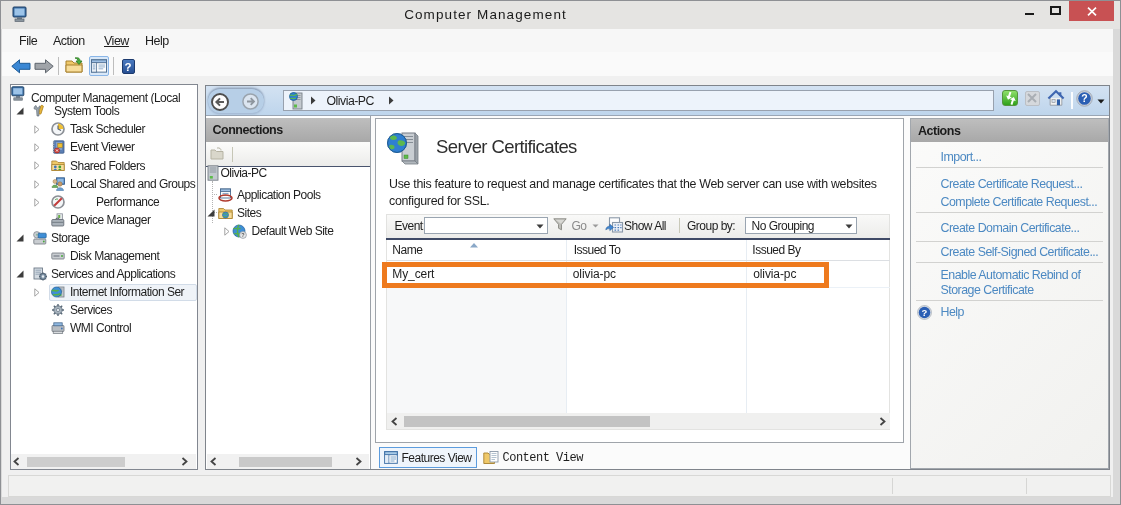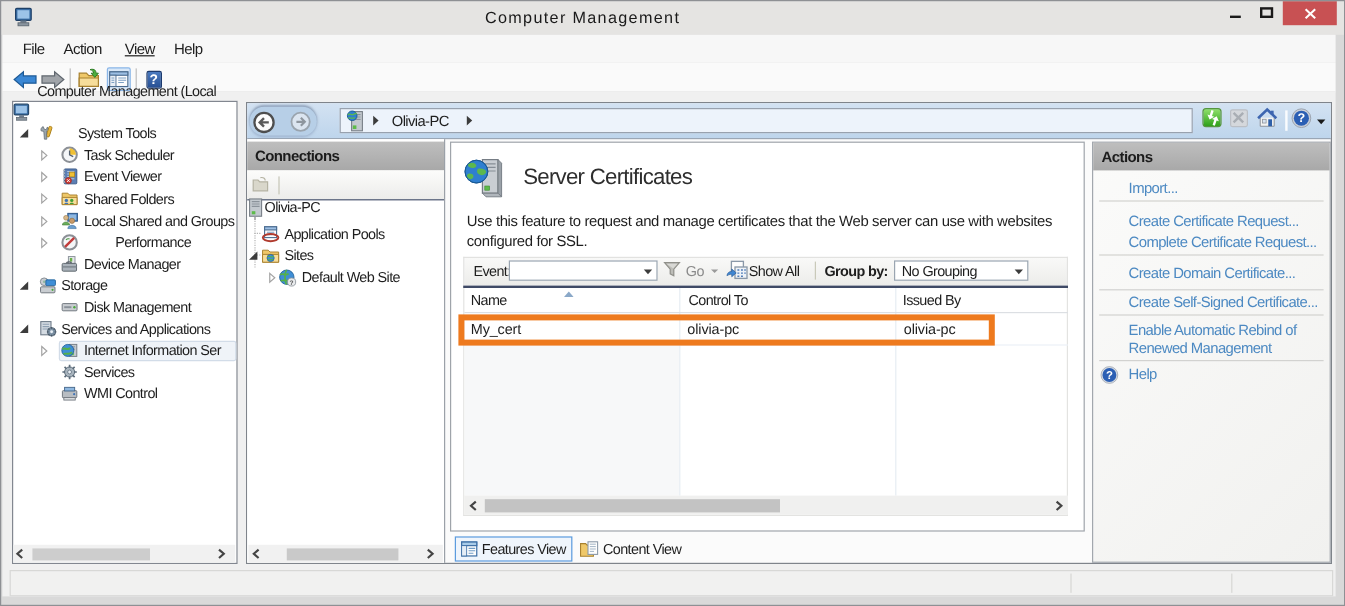--- a/index.html
+++ b/index.html
@@ -59,30 +59,30 @@
 
 <div class="ab" style="left:10px;top:84px;width:188px;height:386px;background:#fff;border:1px solid #828790;box-sizing:border-box;"></div>
 <div id="lefttree">
 
 <svg class="ab" style="left:11px;top:86px" width="15" height="15" viewBox="0 0 15 15">
  <rect x="0.8" y="0.8" width="12" height="9" rx="1" fill="#3a6ea5" stroke="#27496b"></rect>
  <rect x="2.2" y="2.2" width="9.2" height="6.2" fill="#9cc3e8"></rect>
  <rect x="5" y="10" width="4" height="1.8" fill="#6b7b8c"></rect>
  <rect x="2.8" y="11.8" width="8.5" height="2.4" fill="#8a959f" stroke="#5a646e" stroke-width="0.6"></rect>
 </svg>
-<div class="tx" style="left:31px;top:70px;width:166px;overflow:hidden;">Computer Management (Local</div>
+<div class="tx" style="left:31px;top:92px;width:166px;overflow:hidden;">Computer Management (Local</div>
 
 <svg class="ab" style="left:16px;top:107px" width="8" height="8" viewBox="0 0 8 8">
       <path d="M7.5,0.5 L7.5,7.5 L0.5,7.5 Z" fill="#3c3c3c"></path>
     </svg>
 <svg class="ab" style="left:33px;top:104px" width="14" height="14" viewBox="0 0 14 14">
  <rect x="6.2" y="1" width="2.6" height="9" rx="1" fill="#e8b63c" stroke="#a87d18" stroke-width="0.7" transform="rotate(18 7 7)"></rect>
  <path d="M3,1.5 C1.5,2 0.8,3.5 1.2,5 L3.5,5.5 L4,12 L6,12 L5.8,5.3 C7,4.6 7.3,3 6.5,1.8 L5.5,4 L4,3.8 Z" fill="#9aa5ad" stroke="#5d6770" stroke-width="0.6"></path>
 </svg>
-<div class="tx" style="left:65px;top:105.2px;">System Tools</div>
+<div class="tx" style="left:54px;top:105.2px;">System Tools</div>
 
 <svg class="ab" style="left:34px;top:125px" width="6" height="9" viewBox="0 0 6 9">
       <path d="M0.8,0.8 L5,4.5 L0.8,8.2 Z" fill="#fff" stroke="#a3a3a3"></path>
     </svg>
 <svg class="ab" style="left:51px;top:122px" width="14" height="14" viewBox="0 0 14 14">
  <circle cx="7" cy="7" r="6" fill="#f4f6f8" stroke="#8c9096" stroke-width="1.7"></circle>
  <path d="M7,7 L7,1.6 A5.4,5.4 0 0 1 12.4,7 Z" fill="#f0c033"></path>
  <path d="M7,3.5 L7,7 L10,8.5" stroke="#55606e" stroke-width="1.1" fill="none"></path>
 </svg>
 <div class="tx" style="left:70px;top:123.3px;">Task Scheduler</div>
@@ -371,39 +371,39 @@
       <path d="M0.5,0.5 L6.5,0.5 L3.5,3.5 Z" fill="#9a9a9a"></path>
     </svg>
 <svg class="ab" style="left:604.5px;top:216.5px" width="18" height="16" viewBox="0 0 18 16">
  <rect x="4.5" y="0.8" width="10" height="8.5" fill="#fdfdfd" stroke="#8a98a8" stroke-width="1.1"></rect>
  <rect x="7.5" y="5.5" width="10" height="9.5" fill="#eef2f7" stroke="#8a98a8" stroke-width="1.1"></rect>
  <path d="M9.5,8 h1.6 M12.5,8 h1.6 M15.2,8 h1.3 M9.5,10.6 h1.6 M12.5,10.6 h1.6 M15.2,10.6 h1.3 M9.5,13.2 h1.6 M12.5,13.2 h1.6" stroke="#4f7cb8" stroke-width="1.2"></path>
  <path d="M0.8,12.8 C1,10.5 2.5,9.2 4.8,9.2 L4.8,7.2 L8.5,10.4 L4.8,13.6 L4.8,11.6 C3,11.6 1.8,12 0.8,12.8 Z" fill="#3f86d2" stroke="#2a5f9e" stroke-width="0.6"></path>
 </svg>
 <div class="tx" style="left:624px;top:219.5px;">Show All</div>
 <div class="ab" style="left:678.5px;top:218px;width:1px;height:15px;background:#c9c9b9;"></div>
-<div class="tx" style="left:687px;top:219.5px;font-weight:bold;">Group by:</div>
+<div class="tx" style="left:687px;top:219.5px;">Group by:</div>
 <div class="ab" style="left:744.5px;top:217px;width:112.5px;height:17px;background:#fff;border:1px solid #9aa5b1;box-sizing:border-box;"></div>
 <div class="tx" style="left:751.5px;top:219.8px;">No Grouping</div>
 <svg class="ab" style="left:845px;top:223.5px" width="8" height="5" viewBox="0 0 8 5">
       <path d="M0.5,0.5 L7.5,0.5 L4,4.5 Z" fill="#3c3c3c"></path>
     </svg>
 
 <div class="ab" style="left:386.3px;top:239.7px;width:504px;height:190.6px;background:#fff;border:1px solid #e3e3e1;border-top:none;box-sizing:border-box;"></div>
 
 <div class="ab" style="left:387px;top:287.6px;width:179.3px;height:125px;background:#f7f8f9;"></div>
 
 <div class="ab" style="left:566.3px;top:240px;width:1px;height:172.5px;background:#e7edf3;"></div>
 <div class="ab" style="left:746px;top:240px;width:1px;height:172.5px;background:#e7edf3;"></div>
 
 <div class="tx" style="left:392.3px;top:244.2px;">Name</div>
 <svg class="ab" style="left:470px;top:242.5px" width="8" height="4.5" viewBox="0 0 8 4.5">
       <path d="M4,0 L8,4.5 L0,4.5 Z" fill="#8aa8c8"></path>
     </svg>
-<div class="tx" style="left:573.7px;top:244.2px;">Control To</div>
+<div class="tx" style="left:573.7px;top:244.2px;">Issued To</div>
 <div class="tx" style="left:752.3px;top:244.2px;">Issued By</div>
 <div class="ab" style="left:387px;top:259.5px;width:503px;height:1px;background:#dcdfe3;"></div>
 
 <div class="tx" style="left:392.3px;top:267.6px;letter-spacing:-0.1px;">My_cert</div>
 <div class="tx" style="left:572.8px;top:267.6px;letter-spacing:-0.1px;">olivia-pc</div>
 <div class="tx" style="left:753.2px;top:267.6px;letter-spacing:-0.1px;">olivia-pc</div>
 <div class="ab" style="left:387px;top:287.3px;width:503px;height:1px;background:#ebf1f7;"></div>
 
 <div class="ab" style="left:387px;top:412.8px;width:503px;height:16.5px;background:#f0f0ef;"></div>
 <div class="ab" style="left:403.8px;top:415.5px;width:246px;height:11px;background:#c3c3c3;"></div>
@@ -424,21 +424,21 @@
 <div class="tx" style="left:940.5px;top:151.2px;font-size:12.4px;color:#4c89c2;">Import...</div>
 <div class="ab" style="left:916px;top:167.4px;width:187px;height:1px;background:#d2d2d0;"></div>
 <div class="tx" style="left:940.5px;top:178.2px;font-size:12.4px;color:#4c89c2;">Create Certificate Request...</div>
 <div class="tx" style="left:940.5px;top:196.2px;font-size:12.4px;color:#4c89c2;">Complete Certificate Request...</div>
 <div class="ab" style="left:916px;top:212.4px;width:187px;height:1px;background:#d2d2d0;"></div>
 <div class="tx" style="left:940.5px;top:221.8px;font-size:12.4px;color:#4c89c2;">Create Domain Certificate...</div>
 <div class="ab" style="left:916px;top:240.8px;width:187px;height:1px;background:#d2d2d0;"></div>
 <div class="tx" style="left:940.5px;top:246.3px;font-size:12.4px;color:#4c89c2;">Create Self-Signed Certificate...</div>
 <div class="ab" style="left:916px;top:262.2px;width:187px;height:1px;background:#d2d2d0;"></div>
 <div class="tx" style="left:940.5px;top:268.6px;font-size:12.4px;color:#4c89c2;">Enable Automatic Rebind of</div>
-<div class="tx" style="left:940.5px;top:284px;font-size:12.4px;color:#4c89c2;">Renewed Management</div>
+<div class="tx" style="left:940.5px;top:284px;font-size:12.4px;color:#4c89c2;">Storage Certificate</div>
 <div class="ab" style="left:916px;top:299.8px;width:187px;height:1px;background:#d2d2d0;"></div>
 <svg class="ab" style="left:917px;top:305px" width="15" height="15" viewBox="0 0 15 15">
  <circle cx="7.5" cy="7.5" r="7" fill="#d8dde3" stroke="#9aa2ad" stroke-width="0.6"></circle>
  <circle cx="7.5" cy="7.5" r="5.8" fill="#2b5fb4"></circle>
  <text x="7.5" y="11" font-family="Liberation Sans" font-size="9.5" font-weight="bold" fill="#fff" text-anchor="middle">?</text>
 </svg>
 <div class="tx" style="left:940.5px;top:306.2px;font-size:12.4px;color:#4c89c2;">Help</div>
 </div>
 
 <div id="tabs">
@@ -448,20 +448,20 @@
  <rect x="0.7" y="0.7" width="12.6" height="3" fill="#a8cbe8" stroke="#3c6ea5" stroke-width="1"></rect>
  <rect x="0.7" y="3.7" width="4.2" height="8.6" fill="#e4edf6" stroke="#3c6ea5" stroke-width="0.7"></rect>
  <path d="M6.5,6 h5.5 M6.5,8 h5.5 M6.5,10 h4" stroke="#6f9cc6" stroke-width="0.9"></path>
 </svg>
 <div class="tx" style="left:401.5px;top:452px;">Features View</div>
 <svg class="ab" style="left:482.5px;top:450px" width="16" height="17" viewBox="0 0 16 17">
  <path d="M0.8,3 L5,3 L6.3,4.3 L11.5,4.3 L11.5,13.5 L0.8,13.5 Z" fill="#efc869" stroke="#a8812e" stroke-width="0.9"></path>
  <rect x="7" y="1.5" width="8" height="10.5" fill="#fdfdfd" stroke="#8a98a8" stroke-width="0.9"></rect>
  <path d="M8.5,3.5 h5 M8.5,5.5 h5 M8.5,7.5 h5 M8.5,9.5 h3.5" stroke="#9fb2c4" stroke-width="0.8"></path>
 </svg>
-<div class="tx" style="left:502.5px;top:452px;">Content View</div>
+<div class="tx" style="left:502.5px;top:452px;font-family:Liberation Mono, monospace;">Content View</div>
 </div>
 
 <div class="ab" style="left:8px;top:475.3px;width:1103px;height:21.4px;background:#f1f1f0;border:1px solid #d8d8d6;box-sizing:border-box;"></div>
 <div class="ab" style="left:892px;top:478px;width:1px;height:16px;background:#d6d6d4;"></div>
 <div class="ab" style="left:1025.5px;top:478px;width:1px;height:16px;background:#d6d6d4;"></div>
 
 <div class="ab" style="left:0;top:0;width:1121px;height:505px;border:1px solid #8e9094;box-sizing:border-box;pointer-events:none;"></div>
 
 </body></html>

